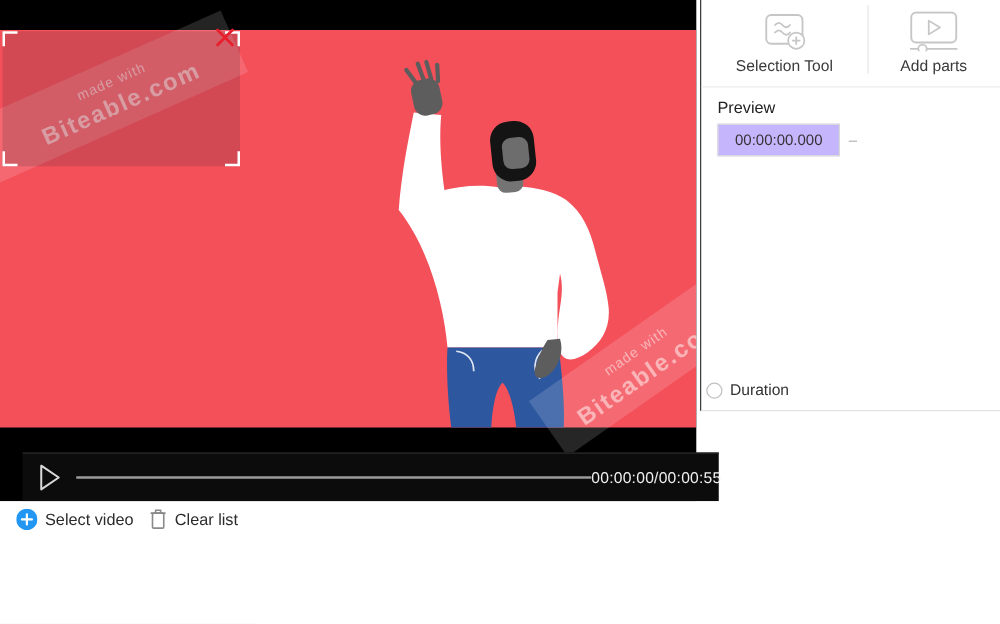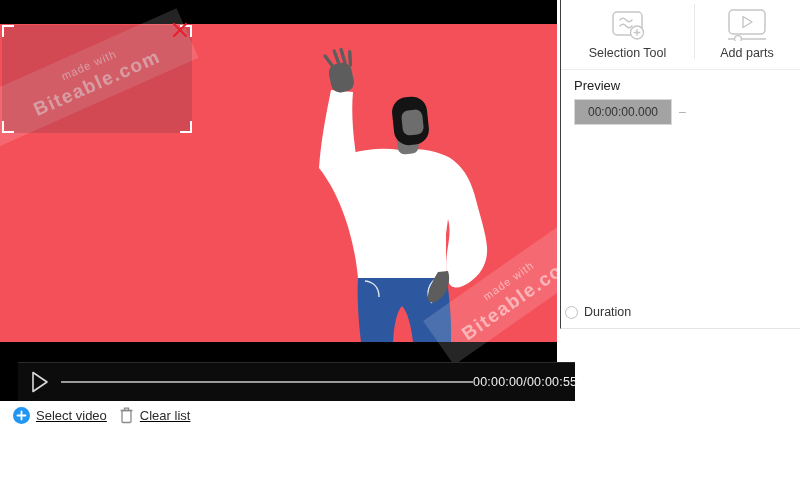--- a/index.html
+++ b/index.html
@@ -23,32 +23,32 @@
   .toolbar { position:relative; height:70px; border-bottom:1px solid #ececec; display:flex; }
   .tool { display:flex; flex-direction:column; align-items:center; justify-content:flex-start;
           padding-top:9px; cursor:pointer; }
   .tool-1 { width:133px; }
   .tool-2 { flex:1; }
   .tool-divider { position:absolute; left:133px; top:4px; bottom:10px; width:1px; background:#e8e8e8; }
   .tool-label { margin-top:5px; font-size:12.5px; color:#3a3a3a; }
   .duration { padding:8px 13px 0 13px; }
   .duration-label { font-size:13px; color:#222; margin-bottom:6px; }
   .duration-row { display:flex; align-items:center; }
-  .duration-input { width:98px; height:26px; border:1px solid #d8d8d8; background:#a3a3a3;
+  .duration-input { width:98px; height:26px; border:1px solid #d8d8d8; background:#c4b5fd;
                     text-align:center; font-size:12px; color:#333;
                     font-family:"Liberation Sans", sans-serif; outline:none; }
   .duration-sep { margin:0 7px; color:#aaa; font-size:12px; }
   .preview-row { position:absolute; left:4px; bottom:9px; display:flex; align-items:center; cursor:pointer; }
   .radio { width:13px; height:13px; border:1px solid #c0c0c0; border-radius:50%; background:#fff; }
   .preview-label { margin-left:6px; font-size:12.5px; color:#333; }
 
   
   .bottombar { position:absolute; left:0; top:401px; width:800px; height:98px; background:#fff; }
   .actions { position:absolute; left:13px; top:5px; display:flex; align-items:center; }
-  .action-btn { display:flex; align-items:center; cursor:pointer;text-decoration:underline; }
+  .action-btn { display:flex; align-items:center; cursor:pointer; }
   .action-btn + .action-btn { margin-left:12px; }
   .action-label { margin-left:6px; font-size:13px; color:#2b2b2b; }
 </style>
 </head>
 <body>
 
 <div class="stage">
 
   <div class="player">
 

